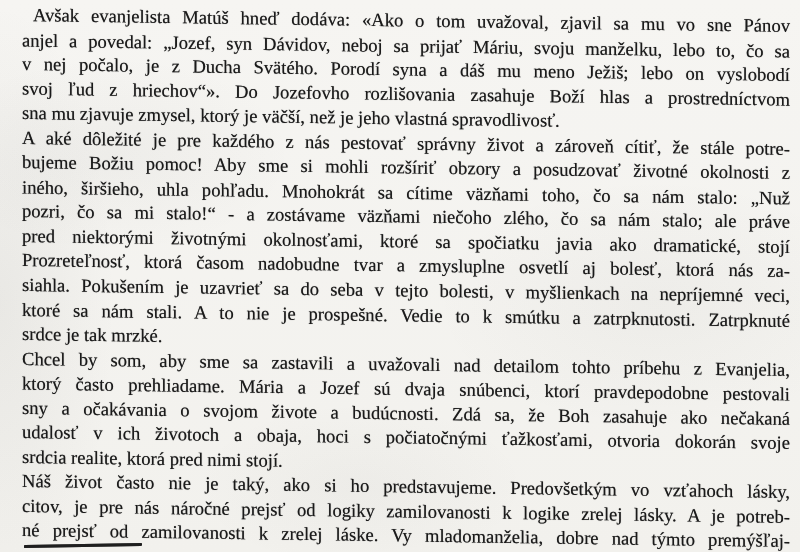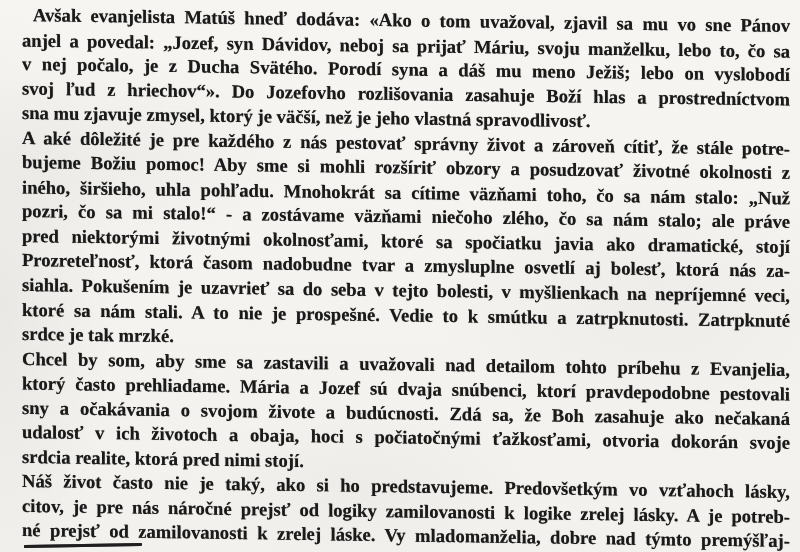--- a/index.html
+++ b/index.html
@@ -16,21 +16,20 @@
     background:
       radial-gradient(260px 140px at 14% 28%, rgba(60,60,55,0.04), transparent 70%),
       radial-gradient(320px 180px at 82% 55%, rgba(60,60,55,0.035), transparent 70%),
       radial-gradient(160px 420px at 0% 55%, rgba(60,60,55,0.06), transparent 72%),
       radial-gradient(240px 120px at 45% 88%, rgba(60,60,55,0.03), transparent 70%),
       linear-gradient(#f6f5f2, #f2f1ed);
   }
   .scan-sheet {
     position: absolute;
     inset: 0;
-    font-weight: bold;
   }
   .text-block {
     position: absolute;
     left: 22px;
     top: 3px;
     width: 768px;
     transform: skewY(0.82deg);
     transform-origin: 0 0;
     color: #1a1a1a;
     font-size: 18.6px;

